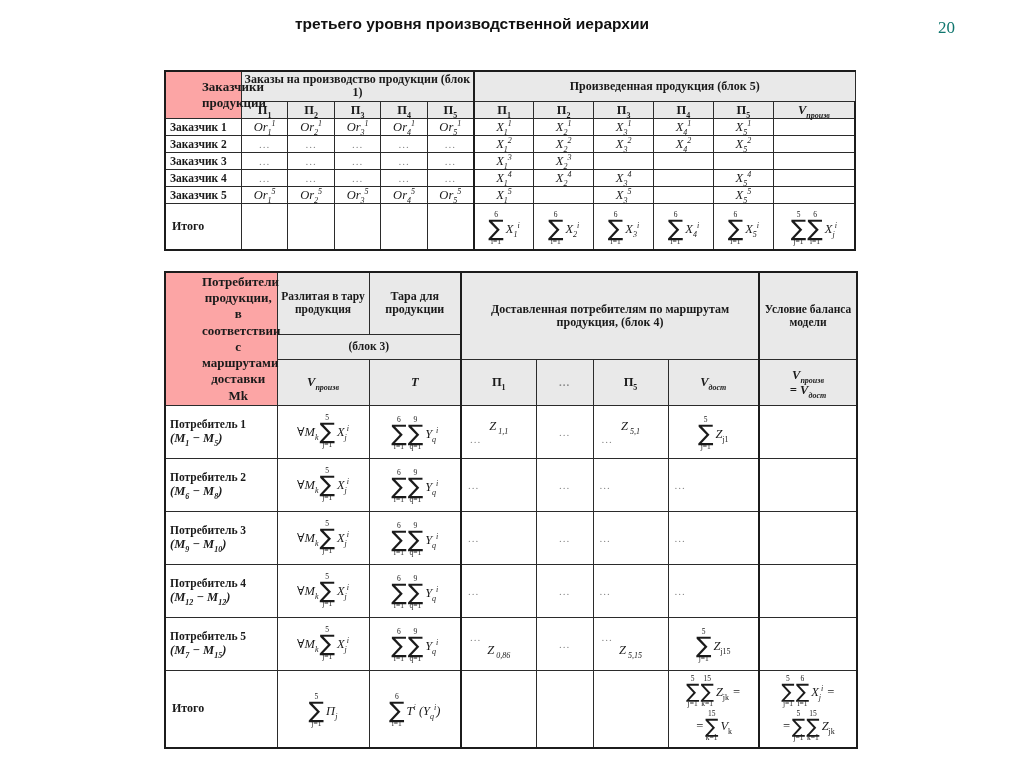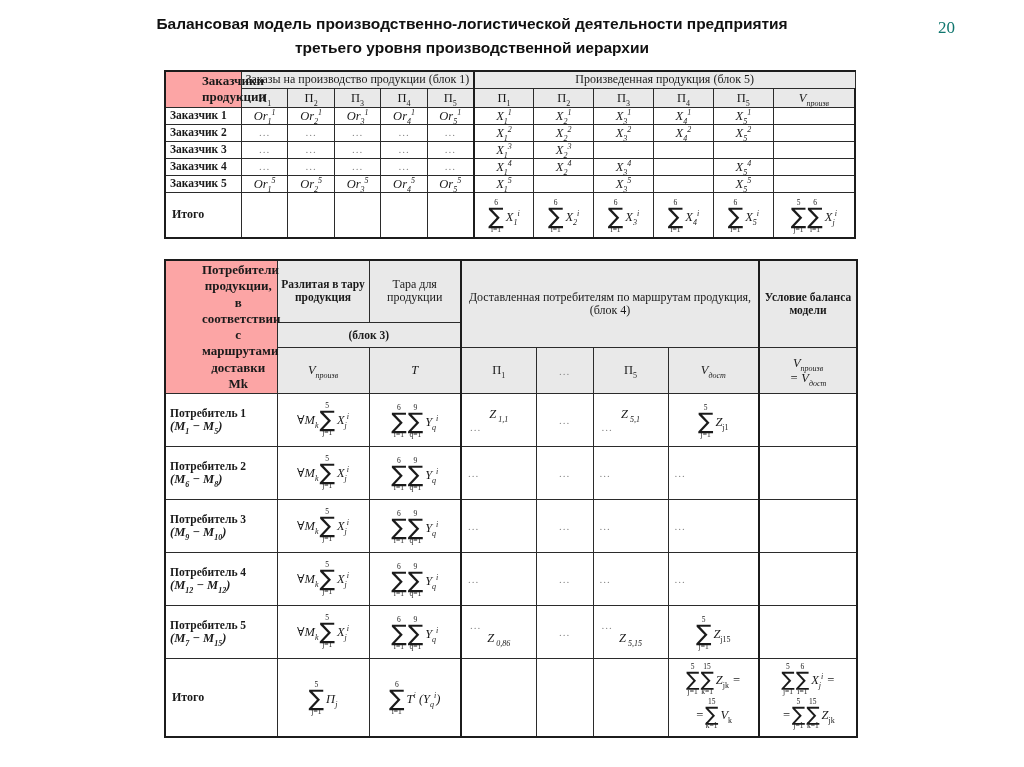--- a/index.html
+++ b/index.html
@@ -19,21 +19,21 @@
   }
   
   #tbl-wrap{position:absolute;left:164px;top:70px;width:692px;}
   table{border-collapse:collapse;width:692px;table-layout:fixed;
         font-size:11px;line-height:1.12;}
   td,th{
     border:1px solid #2b2b2b;padding:1px 2px;text-align:center;
     vertical-align:middle;font-weight:normal;background:#fff;
   }
   .hd{background:#e9e9e9;font-weight:bold;font-size:11.5px;}
-  .hd-n{background:#e9e9e9;font-weight:normal;font-size:12px;}
+  .hd-n{background:#e9e9e9;font-weight:bold;font-size:12px;}
   .lbl{text-align:left;padding-left:4px;font-weight:bold;font-size:11.5px;background:#fff;}
   .lbl-hd{text-align:center;background:#fca5a5;font-weight:bold;font-size:13px;line-height:1.25;padding-left:36px;}
   .thickL{border-left:2px solid #1c1c1c;}
   .thickR{border-right:2px solid #1c1c1c;}
   .thickT{border-top:2px solid #1c1c1c;}
   .thickB{border-bottom:2px solid #1c1c1c;}
   .ellips{color:#888;font-size:11px;letter-spacing:1px;}
   .itg{font-weight:bold;font-size:12px;text-align:left;padding-left:6px;}
   
   .m{font-family:"Liberation Serif","DejaVu Serif",serif;font-style:italic;
@@ -49,21 +49,20 @@
   .sig .gl{font-size:23px;font-style:normal;line-height:0.78;font-family:"DejaVu Sans",sans-serif;}
   .sigrow{display:inline-flex;align-items:center;justify-content:center;gap:1px;}
   .sigrow .arg{font-style:italic;font-size:12.5px;margin-left:1px;}
   .sml .gl{font-size:20px;}
   .nrm{font-style:normal;text-align:center;}
 </style>
 </head>
 <body>
 
 <div id="title">
-  <div>Балансовая модель производственно-логистической деятельности предприятия</div>
   <div>третьего уровня производственной иерархии</div>
 </div>
 <div id="page-num">20</div>
 
 <div id="tbl-wrap">
 
 <table>
   <colgroup>
     <col style="width:74px">
         <col style="width:45px">

